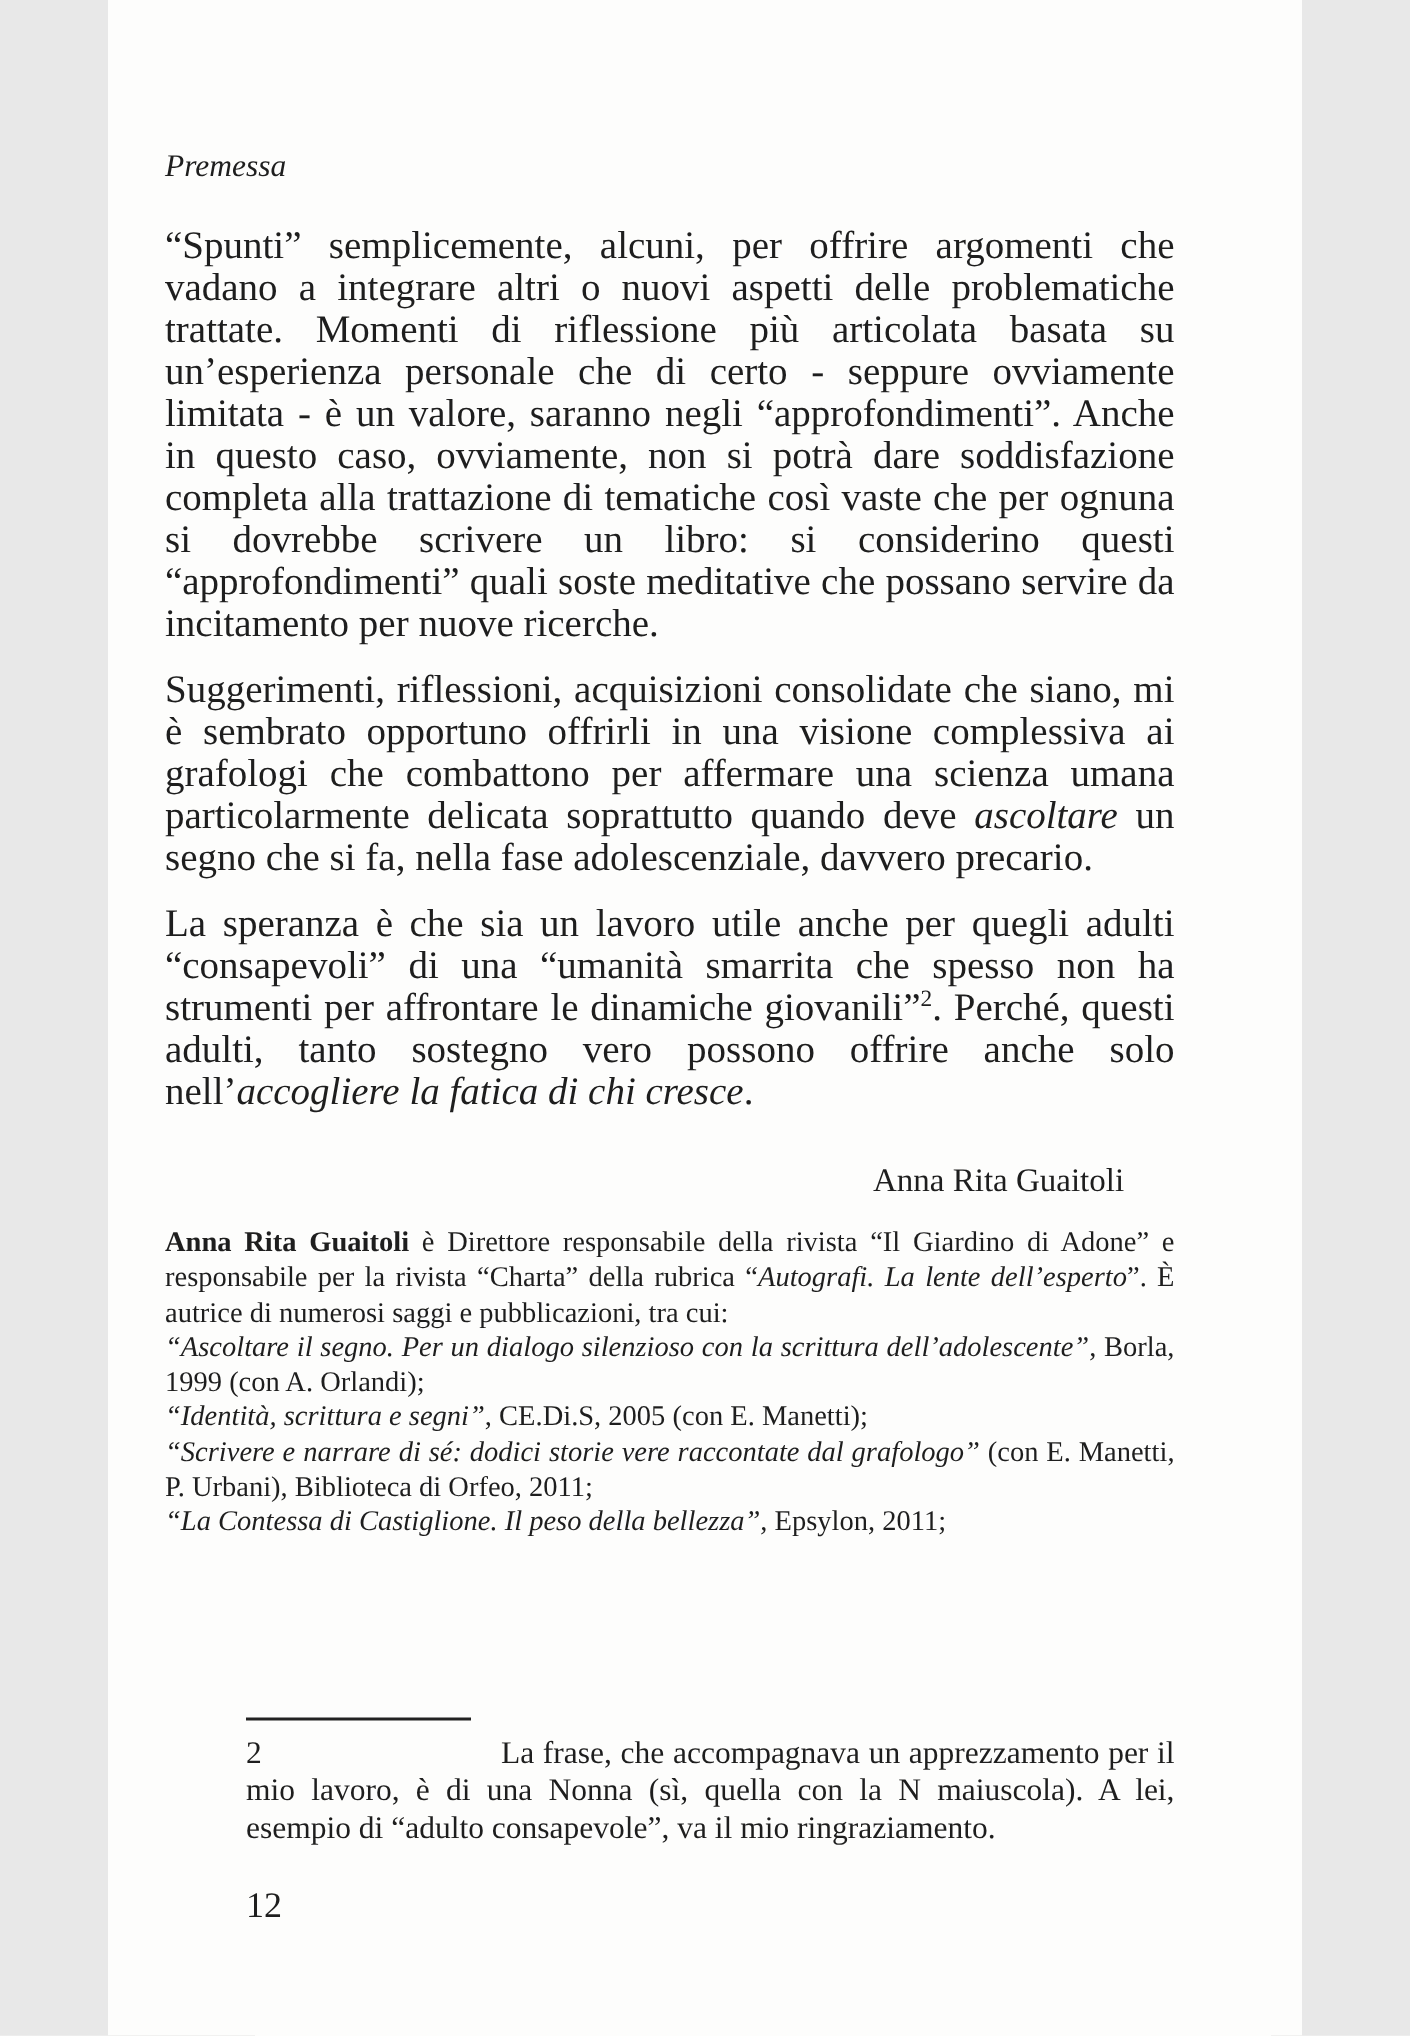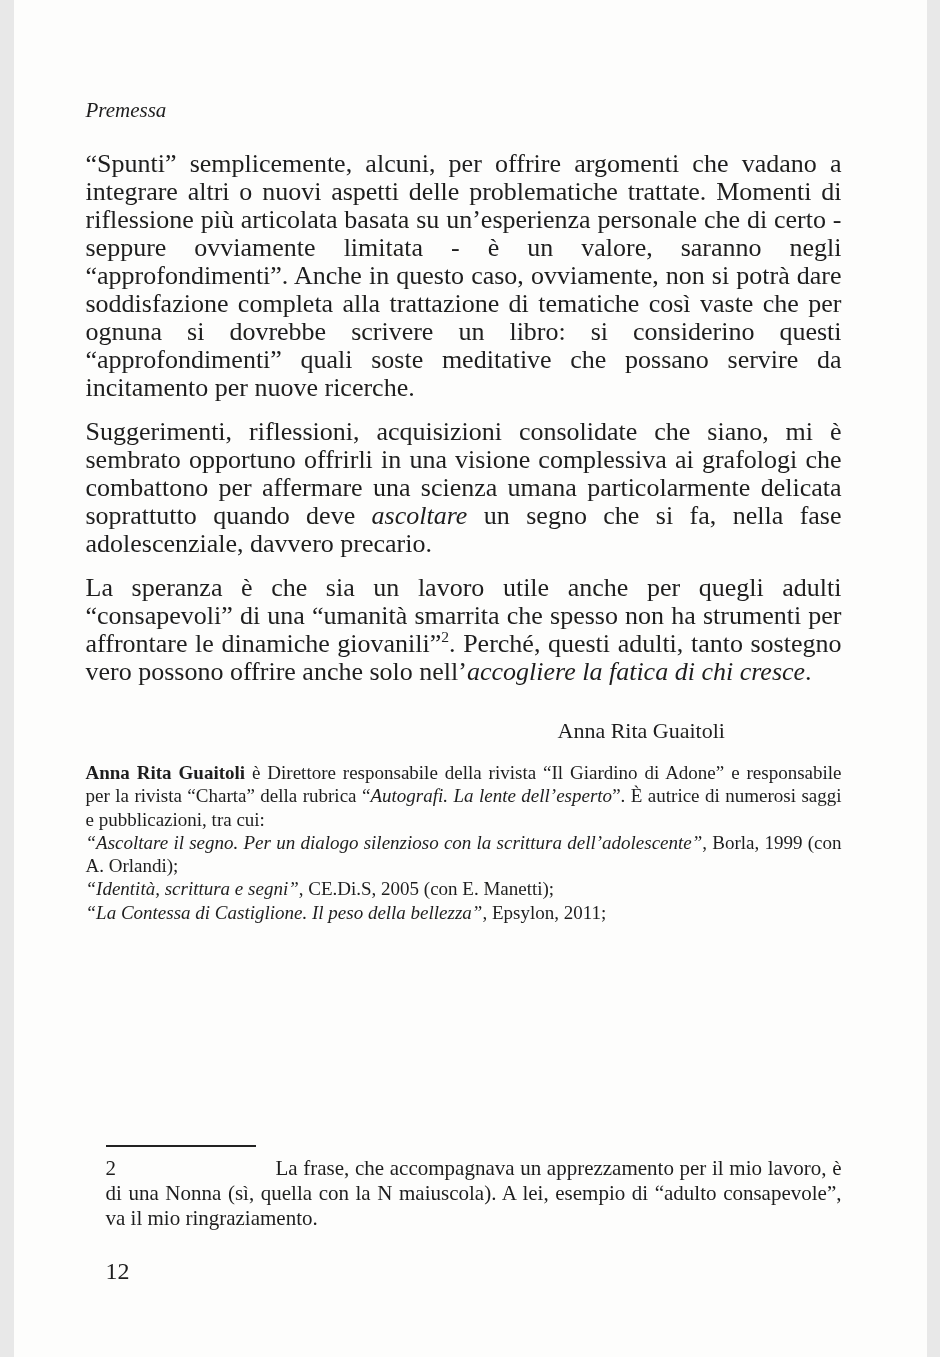--- a/index.html
+++ b/index.html
@@ -1,24 +1,24 @@
 <!DOCTYPE html>
 <html><head>
 <meta charset="utf-8">
 <style>
   html, body { margin:0; padding:0; background:#e8e8e8; }
   .page {
     position:relative;
-    width:913px; height:1357px;
+    width:796px; height:1357px;
     margin:0 auto;
     background:#fdfdfc;
     color:#1e1e1e;
     font-family:"Liberation Serif", "DejaVu Serif", serif;
     box-sizing:border-box;
-    padding:98px 85px 0 72px;
+    padding:98px 85px 0 38px;
     overflow:hidden;
   }
   .header {
     font-style:italic;
     font-size:21px;
     line-height:24px;
     margin:0 0 28px 0;
   }
   .body-text p {
     font-size:26px;
@@ -69,20 +69,21 @@
   </div>
 
   <div class="signature">
     <div class="sig-name">Anna Rita Guaitoli</div>
   </div>
 
   <div class="bio">
     <p><span style="font-weight: bold;">Anna Rita Guaitoli</span><span> è Direttore responsabile della rivista “Il Giardino di Adone” e responsabile per la rivista “Charta” della rubrica “</span><span style="font-style: italic;">Autografi. La lente dell’esperto</span><span>”. È autrice di numerosi saggi e pubblicazioni, tra cui:</span></p>
     <p><span style="font-style: italic;">“Ascoltare il segno. Per un dialogo silenzioso con la scrittura dell’adolescente”</span><span>, Borla, 1999 (con A. Orlandi);</span></p>
     <p><span style="font-style: italic;">“Identità, scrittura e segni”</span><span>, CE.Di.S, 2005 (con E. Manetti);</span></p>
+    <p><span style="font-style: italic;">“Scrivere e narrare di sé: dodici storie vere raccontate dal grafologo”</span><span> (con E. Manetti, P. Urbani), Biblioteca di Orfeo, 2011;</span></p>
     <p><span style="font-style: italic;">“La Contessa di Castiglione. Il peso della bellezza”</span><span>, Epsylon, 2011;</span></p>
   </div>
 
   <div class="footnote">
     <hr class="footnote-rule">
     <p class="footnote-text"><span class="fn-num">2</span><span>La frase, che accompagnava un apprezzamento per il mio lavoro, è di una Nonna (sì, quella con la N maiuscola). A lei, esempio di “adulto consapevole”, va il mio ringraziamento.</span></p>
   </div>
 
   <div class="page-number">12</div>
 

